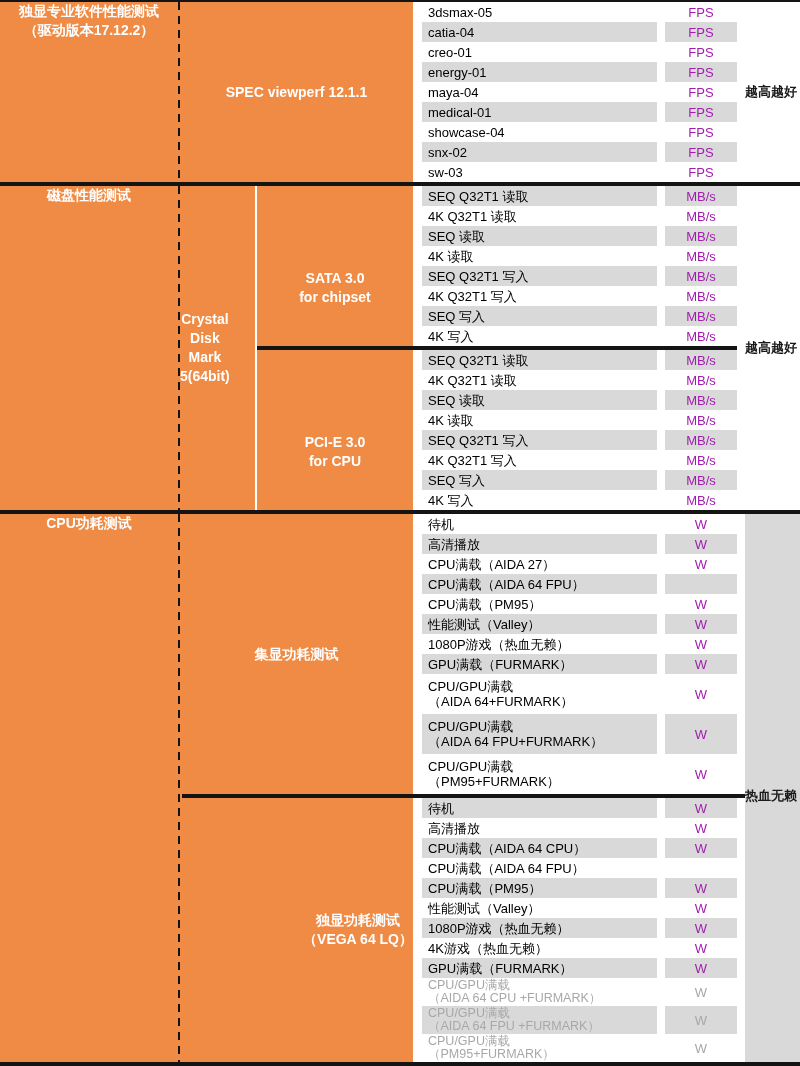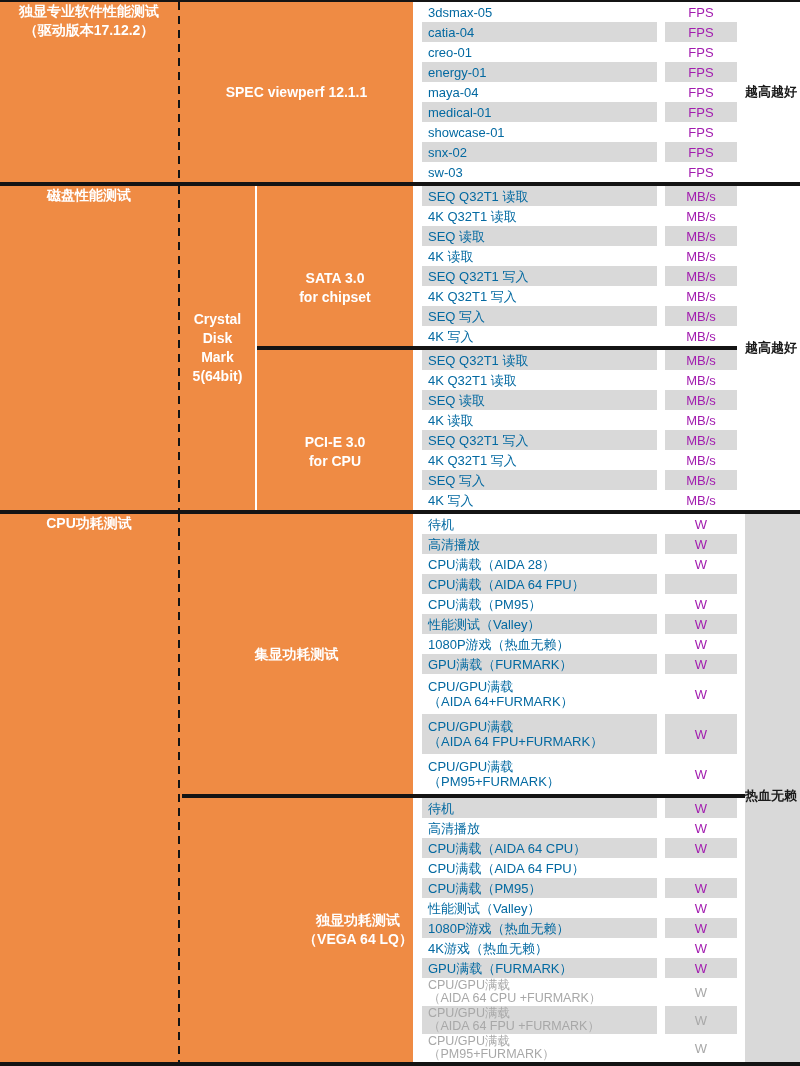--- a/index.html
+++ b/index.html
@@ -9,34 +9,34 @@
   .section{display:flex;position:relative;}
   .sec-spec{height:180px;}
   .sec-disk{height:324px;}
   .sec-power{height:548px;}
 
   
   .col-cat{width:178px;background:#ef8b44;display:flex;align-items:flex-start;justify-content:center;}
   .col-dash{width:2px;background-color:#ef8b44;background-image:repeating-linear-gradient(to bottom,#141414 0px,#141414 8px,transparent 8px,transparent 14px);}
   .col-sub{width:233px;background:#ef8b44;display:flex;flex-direction:column;}
   .sub-cell{display:flex;align-items:center;justify-content:center;}
-  .col-tool{width:75px;background:#ef8b44;display:flex;align-items:center;justify-content:center;}
+  .col-tool{width:75px;background:#ef8b44;display:flex;align-items:center;justify-content:flex-start;}
   .col-wdiv{width:2px;background:rgba(255,255,255,.8);}
   .col-subtests{width:156px;background:#ef8b44;display:flex;flex-direction:column;}
   .orange-label{color:#fff;font-weight:bold;font-size:14px;line-height:19px;text-align:center;white-space:pre-line;}
 
   
   .col-gap{width:9px;background:#fff;}
 
   
   .col-rows{width:315px;display:flex;flex-direction:column;}
   .rows{display:flex;flex-direction:column;}
   .rows-spacer{height:4px;}
   .row{display:flex;height:20px;}
-  .cell-item{width:235px;display:flex;align-items:center;box-sizing:border-box;padding-left:6px;font-size:13px;white-space:pre-line;line-height:15px;color:#0369a1;}
+  .cell-item{width:235px;display:flex;align-items:center;box-sizing:border-box;padding-left:6px;font-size:13px;white-space:pre-line;line-height:15px;color:#000000;}
   .row-gap{width:8px;}
   .cell-unit{width:72px;display:flex;align-items:center;justify-content:center;font-size:13px;color:#a21caf;}
   .row.shade .cell-item,.row.shade .cell-unit{background:#d9d9d9;}
   .row.muted .cell-item,.row.muted .cell-unit{color:#a8a8a8;}
   .sec-power .g0 .row.multi{height:40px;}
   .sec-power .g1 .row.multi{height:28px;}
   .sec-power .g1 .row.multi .cell-item{line-height:13px;font-size:12.5px;}
 
   
   .col-note{width:63px;display:flex;}
@@ -97,21 +97,21 @@
             <div class="cell-item">maya-04</div>
             <div class="row-gap"></div>
             <div class="cell-unit">FPS</div>
           </div>
           <div class="row shade">
             <div class="cell-item">medical-01</div>
             <div class="row-gap"></div>
             <div class="cell-unit">FPS</div>
           </div>
           <div class="row">
-            <div class="cell-item">showcase-01</div>
+            <div class="cell-item">showcase-04</div>
             <div class="row-gap"></div>
             <div class="cell-unit">FPS</div>
           </div>
           <div class="row shade">
             <div class="cell-item">snx-02</div>
             <div class="row-gap"></div>
             <div class="cell-unit">FPS</div>
           </div>
           <div class="row">
             <div class="cell-item">sw-03</div>
@@ -272,21 +272,21 @@
             <div class="cell-item">待机</div>
             <div class="row-gap"></div>
             <div class="cell-unit">W</div>
           </div>
           <div class="row shade">
             <div class="cell-item">高清播放</div>
             <div class="row-gap"></div>
             <div class="cell-unit">W</div>
           </div>
           <div class="row">
-            <div class="cell-item">CPU满载（AIDA 28）</div>
+            <div class="cell-item">CPU满载（AIDA 27）</div>
             <div class="row-gap"></div>
             <div class="cell-unit">W</div>
           </div>
           <div class="row shade">
             <div class="cell-item">CPU满载（AIDA 64 FPU）</div>
             <div class="row-gap"></div>
             <div class="cell-unit"></div>
           </div>
           <div class="row">
             <div class="cell-item">CPU满载（PM95）</div>

